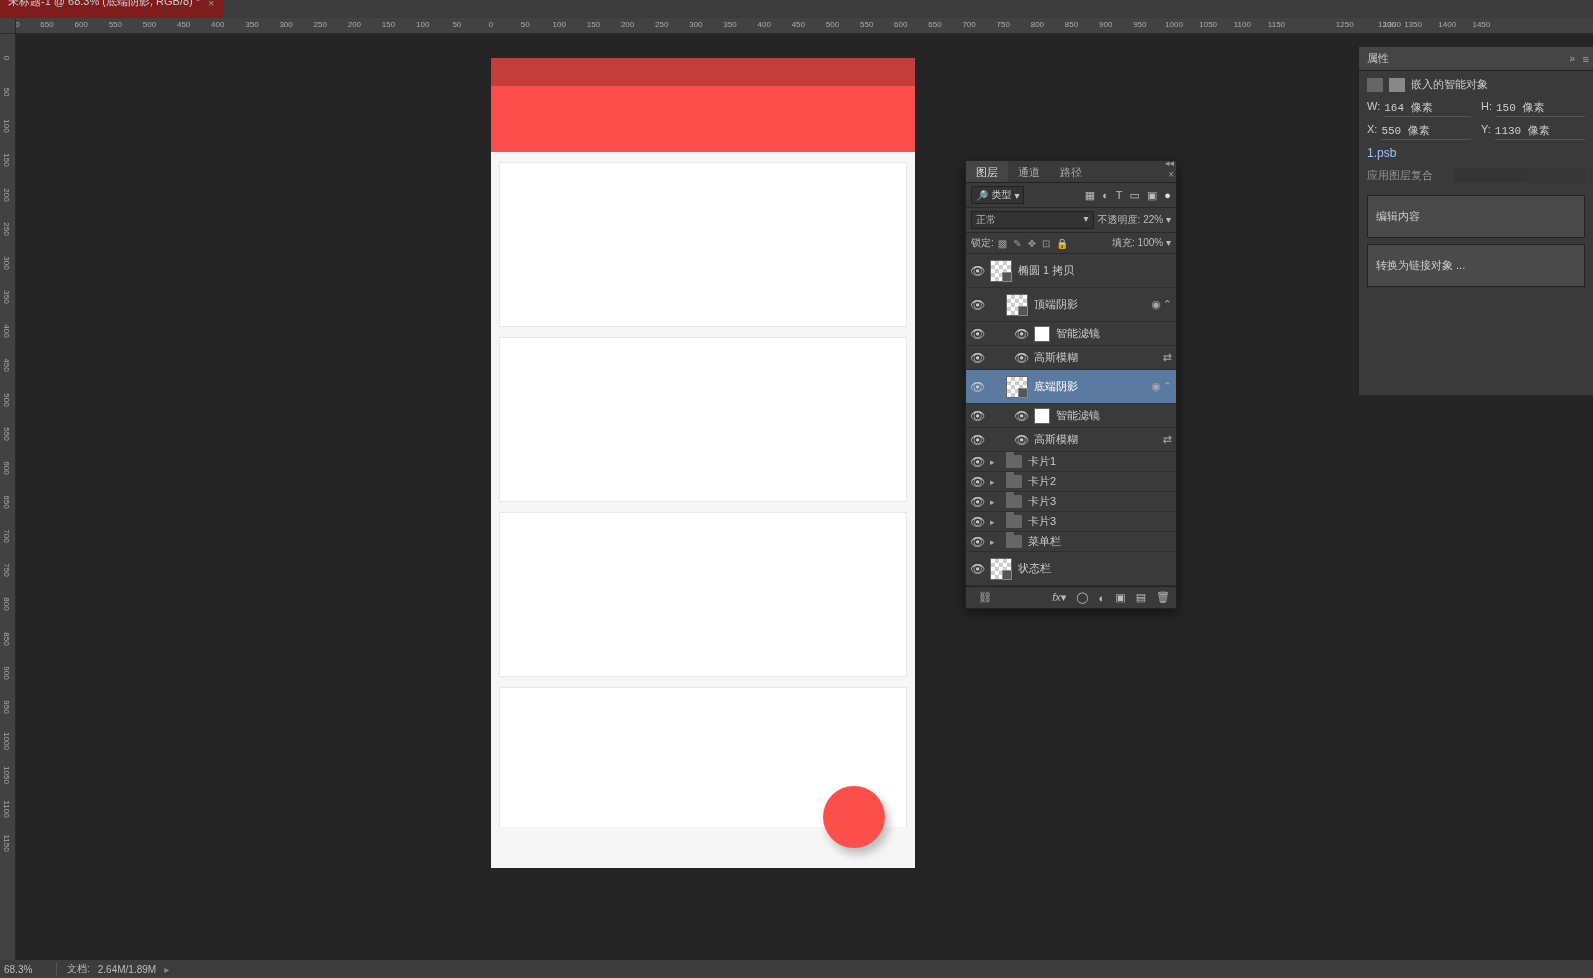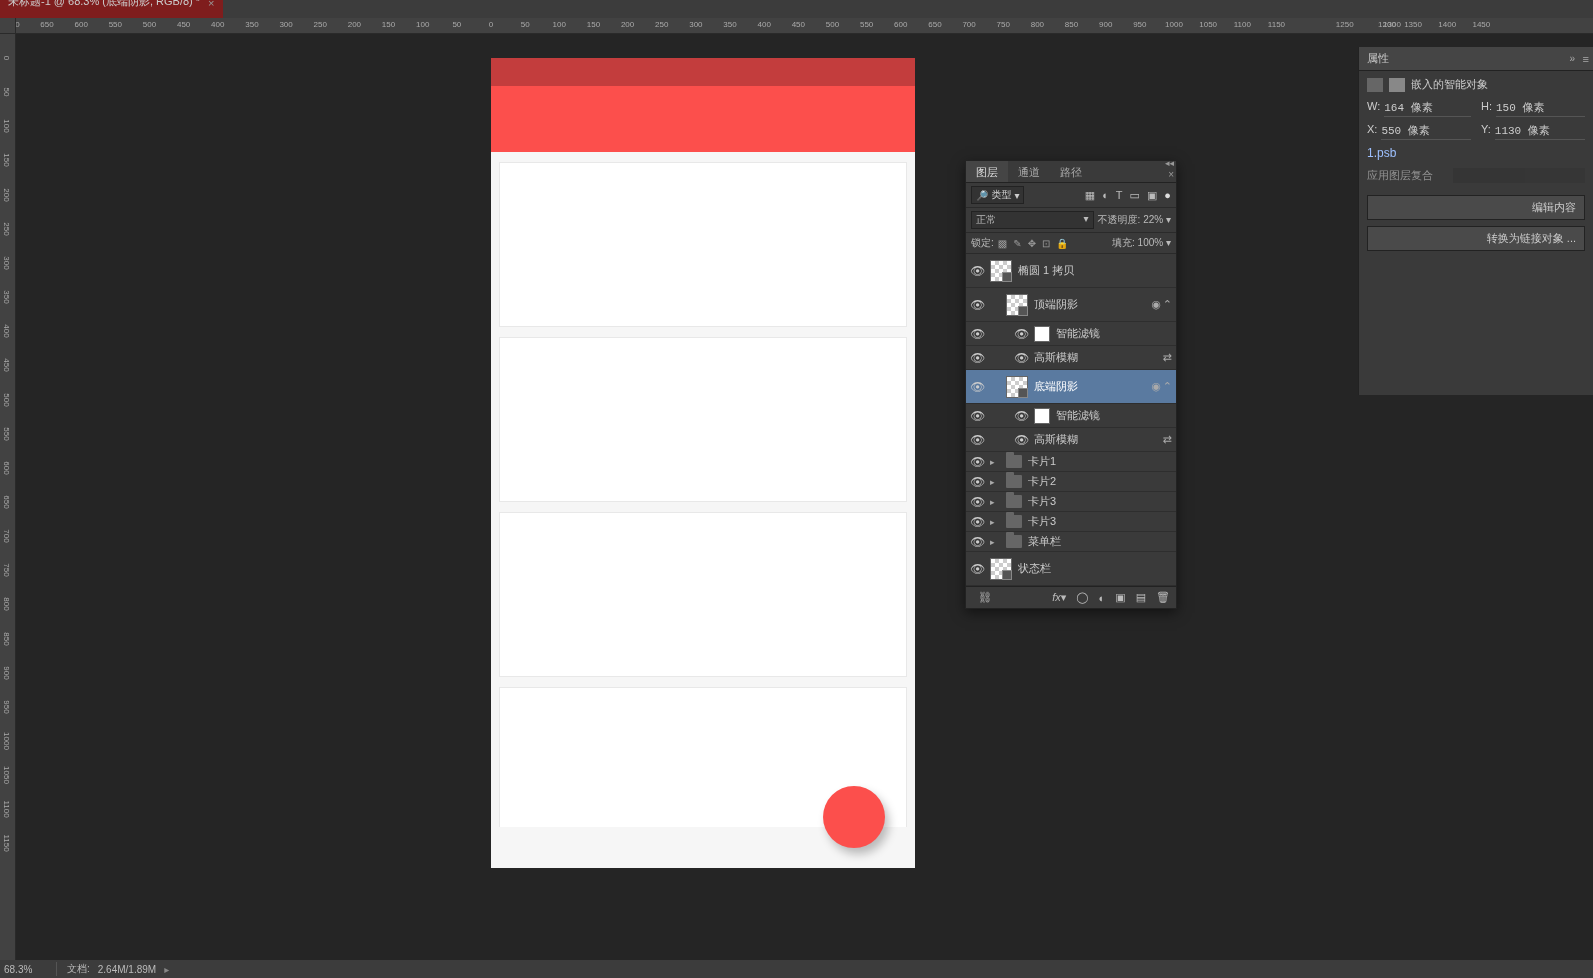--- a/index.html
+++ b/index.html
@@ -436,22 +436,22 @@
     }
     .props-body .comp-row .dropdown {
       flex: 1;
       background: #333;
       padding: 2px 4px;
       font-size: 10px;
     }
     .props-body .btn {
       background: #4a4a4a;
       border: 1px solid #222;
-      padding: 4px 8px;
-      text-align: right;
+      padding: 13px 8px;
+      text-align: left;
       margin-bottom: 6px;
       font-size: 11px;
       cursor: pointer;
     }
   </style>
 </head>
 <body>
 
 <div class="title-bar">
   <div class="tab">

